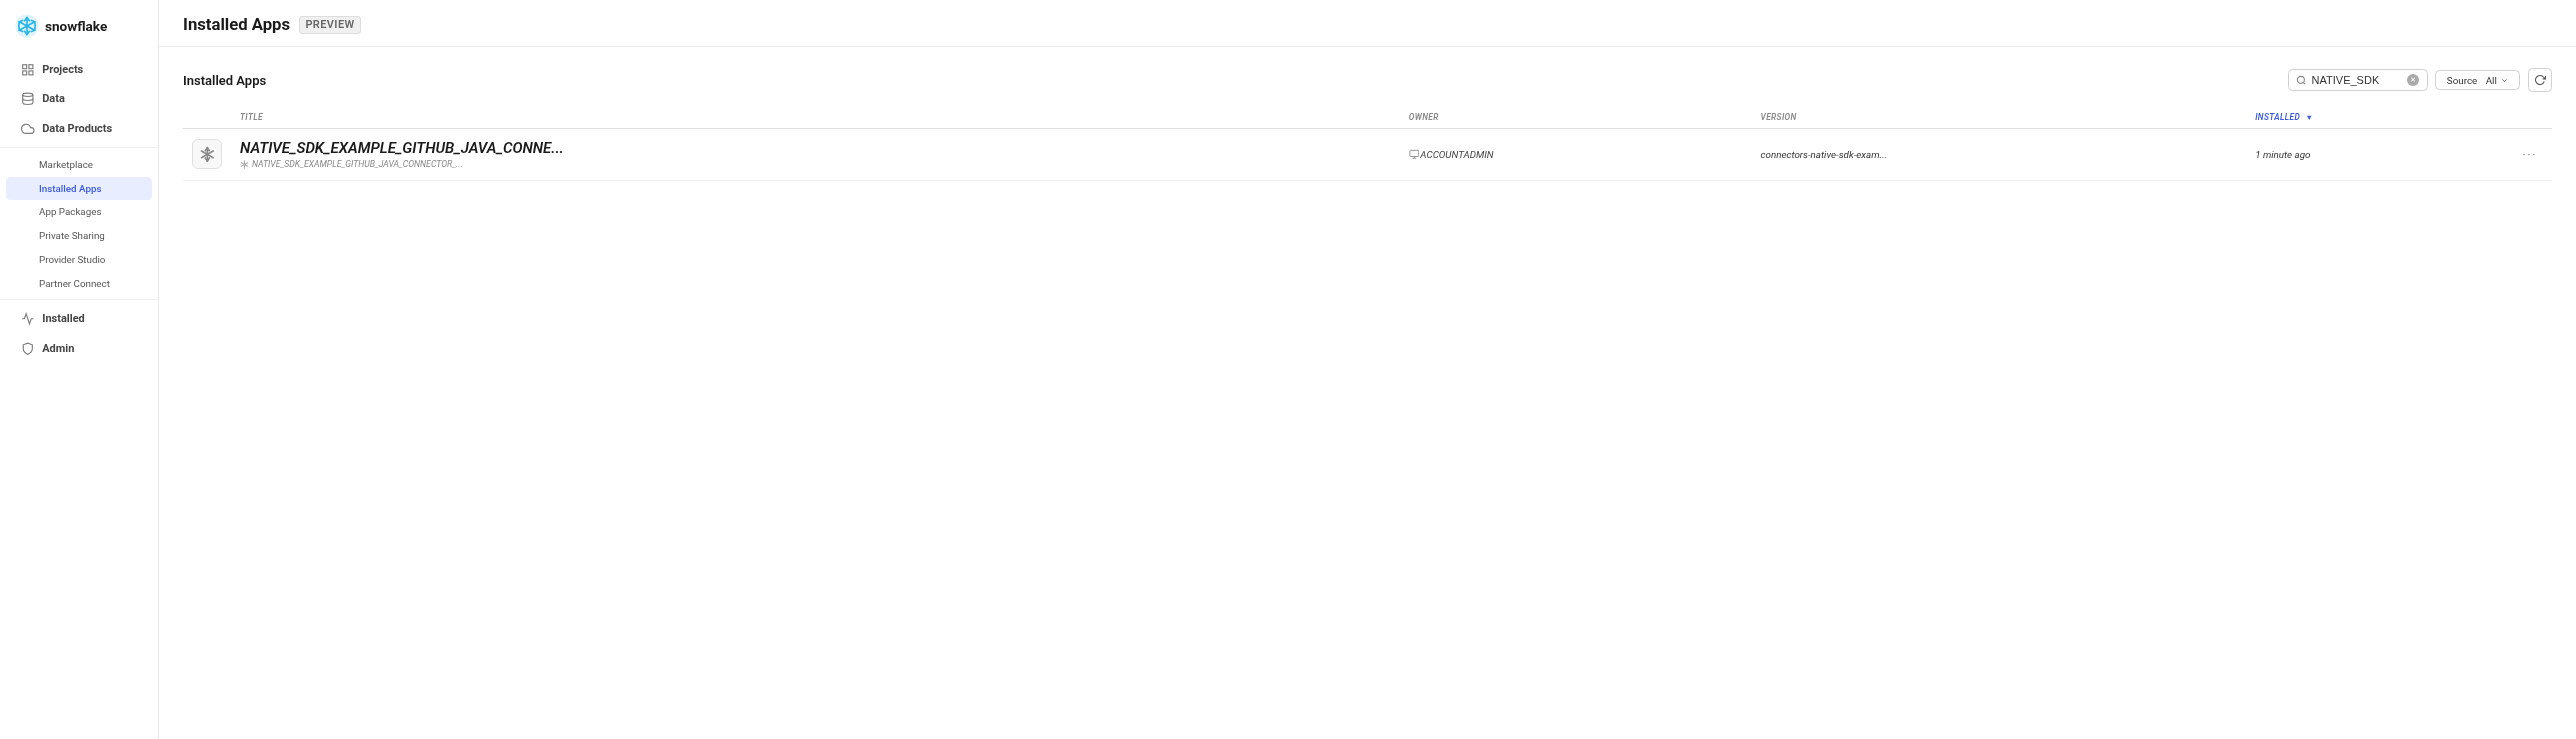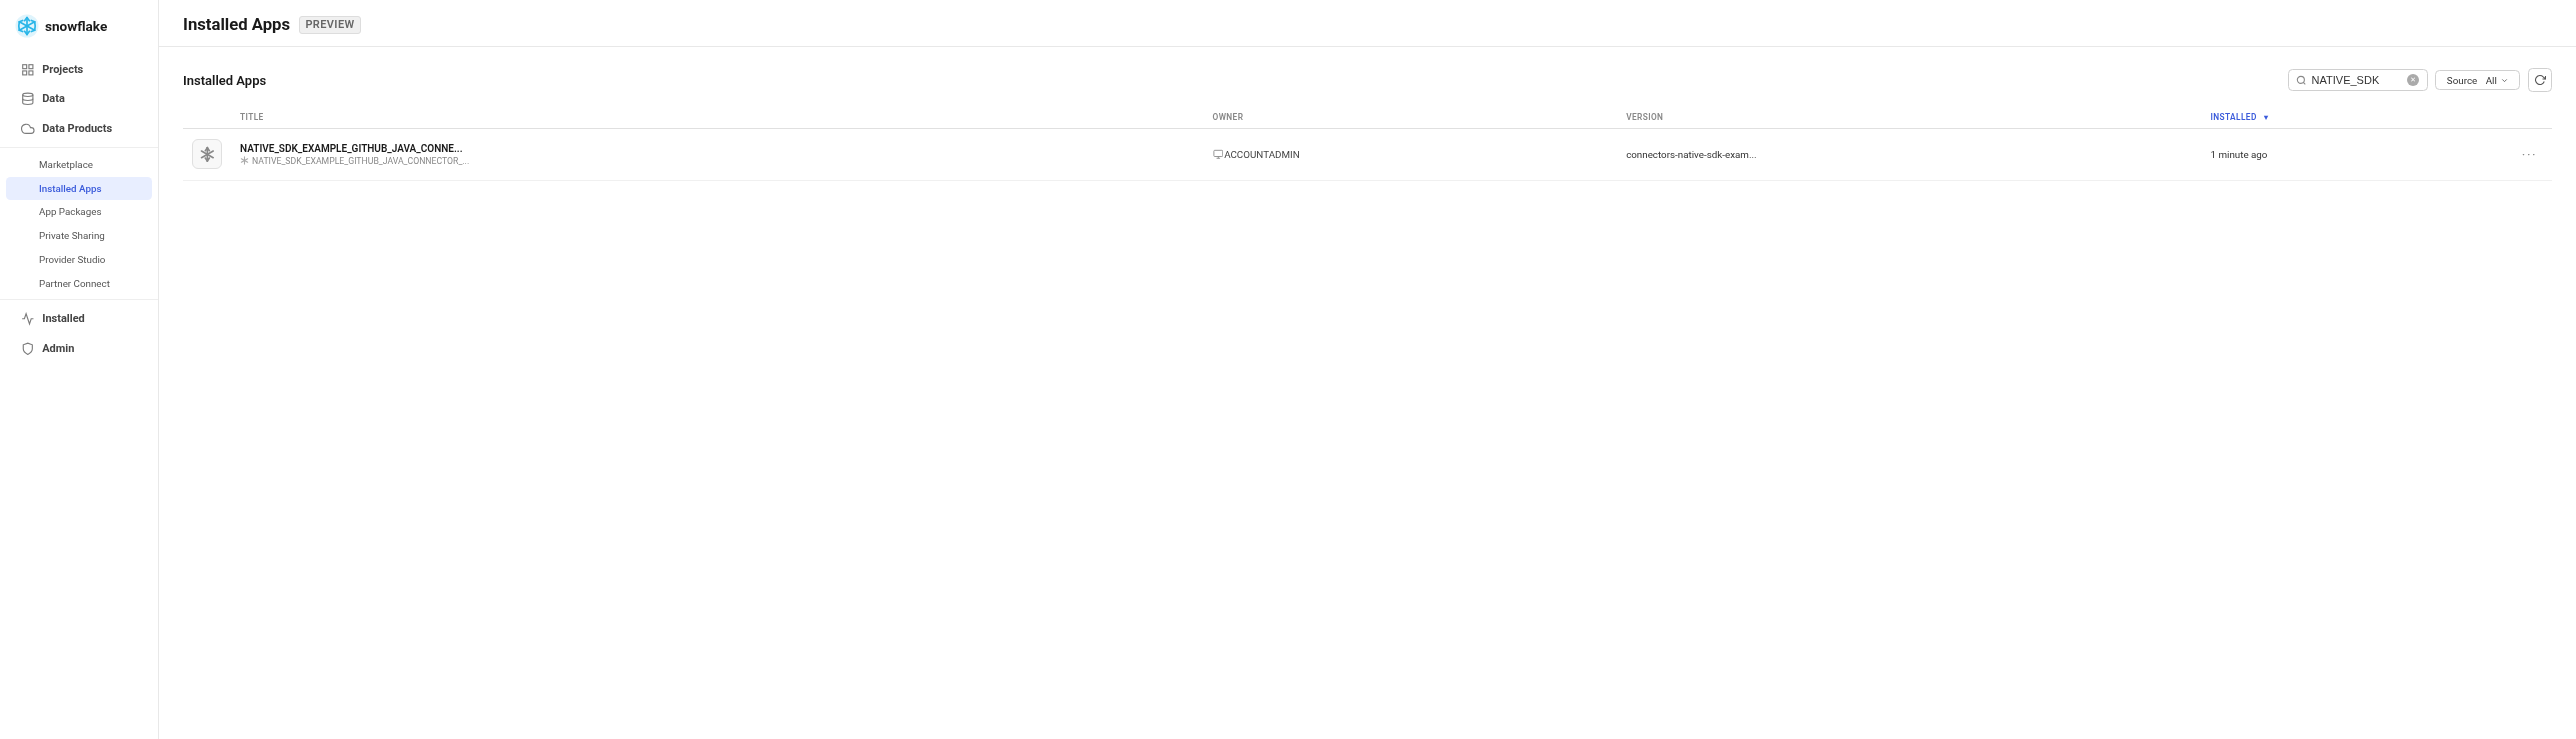--- a/index.html
+++ b/index.html
@@ -212,20 +212,21 @@
       background: #fff;
       color: #555;
       font-size: 11.4px;
     }
 
     
     .data-table {
       width: 100%;
       border-collapse: collapse;
       font-size: 9.8px;
+      font-style: italic;
     }
 
     .data-table thead tr {
       border-bottom: 0.8px solid #e0e0e0;
     }
 
     .data-table th {
       text-align: left;
       padding: 6px 9px;
       font-size: 8.3px;
@@ -266,21 +267,21 @@
       font-size: 13.6px;
     }
 
     .app-title-cell {
       min-width: 227px;
     }
 
     .app-title-main {
       font-weight: 600;
       color: #1a1a1a;
-      font-size: 10px;
+      font-size: 15px;
       margin-bottom: 2.3px;
     }
 
     .app-title-sub {
       font-size: 8.7px;
       color: #888;
       display: flex;
       align-items: center;
       gap: 3px;
     }

